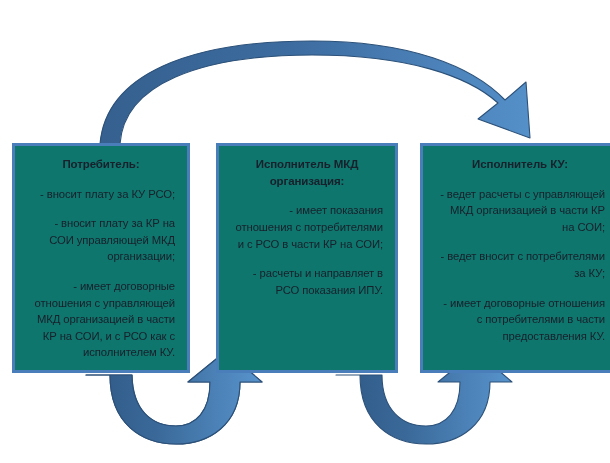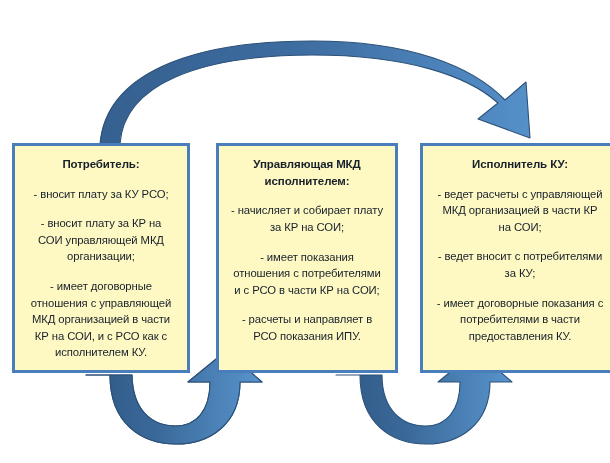--- a/index.html
+++ b/index.html
@@ -26,35 +26,35 @@
     left: 0;
     top: 0;
     width: 610px;
     height: 463px;
     pointer-events: none;
   }
   .node-box {
     position: absolute;
     box-sizing: border-box;
     border: 3px solid #4a7ebb;
-    background: #fef9c3;
+    background: #0f766e;
     padding: 10px 12px 8px 12px;
     overflow: hidden;
   }
   .node-title {
     text-align: center;
     font-weight: bold;
     font-size: 11.5px;
     line-height: 1.45;
     color: #17202b;
     margin: 0 0 13px 0;
     letter-spacing: -0.1px;
   }
   .node-item {
-    text-align: center;
+    text-align: right;
     font-size: 11.3px;
     line-height: 1.47;
     color: #17202b;
     margin: 0 0 13px 0;
     letter-spacing: -0.1px;
   }
   .node-item:last-child {
     margin-bottom: 17px;
   }
   #box-consumer  { left: 12px;  top: 143px; width: 178px; height: 230px; }
@@ -139,26 +139,25 @@
   </svg>
 
   <div class="node-box" id="box-consumer">
     <div class="node-title">Потребитель:</div>
     <div class="node-item">- вносит плату за КУ РСО;</div>
     <div class="node-item">- вносит плату за КР на СОИ управляющей МКД организации;</div>
     <div class="node-item">- имеет договорные отношения  с управляющей МКД организацией в части КР на СОИ, и с РСО как с исполнителем КУ.</div>
   </div>
 
   <div class="node-box" id="box-managing">
-    <div class="node-title">Управляющая МКД исполнителем:</div>
-    <div class="node-item">- начисляет и собирает плату за КР на СОИ;</div>
+    <div class="node-title">Исполнитель МКД организация:</div>
     <div class="node-item">- имеет показания отношения с потребителями и с РСО в части КР на СОИ;</div>
     <div class="node-item">- расчеты и направляет в РСО показания ИПУ.</div>
   </div>
 
   <div class="node-box" id="box-executor">
     <div class="node-title">Исполнитель КУ:</div>
     <div class="node-item">- ведет расчеты с управляющей МКД организацией в части КР на СОИ;</div>
     <div class="node-item">- ведет вносит с потребителями за КУ;</div>
-    <div class="node-item">- имеет договорные показания с потребителями в части предоставления КУ.</div>
+    <div class="node-item">- имеет договорные отношения с потребителями в части предоставления КУ.</div>
   </div>
 
 </div>
 
 </body></html>

